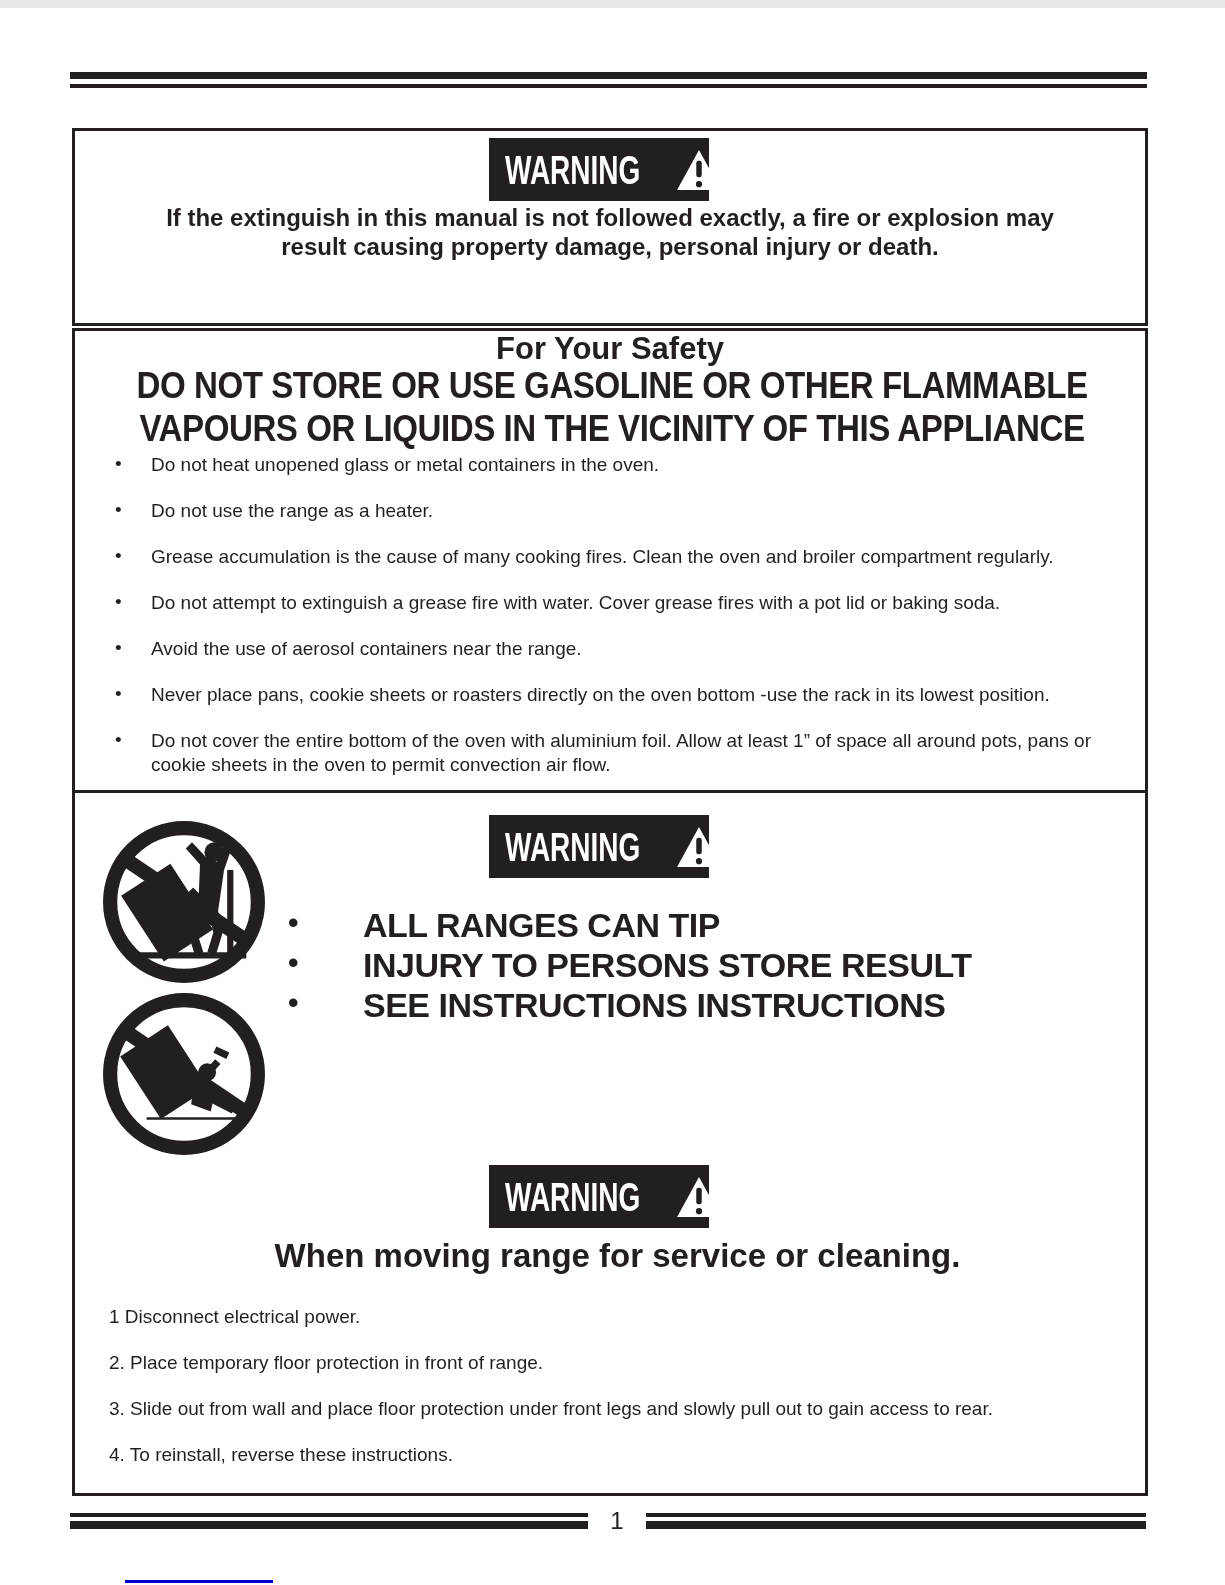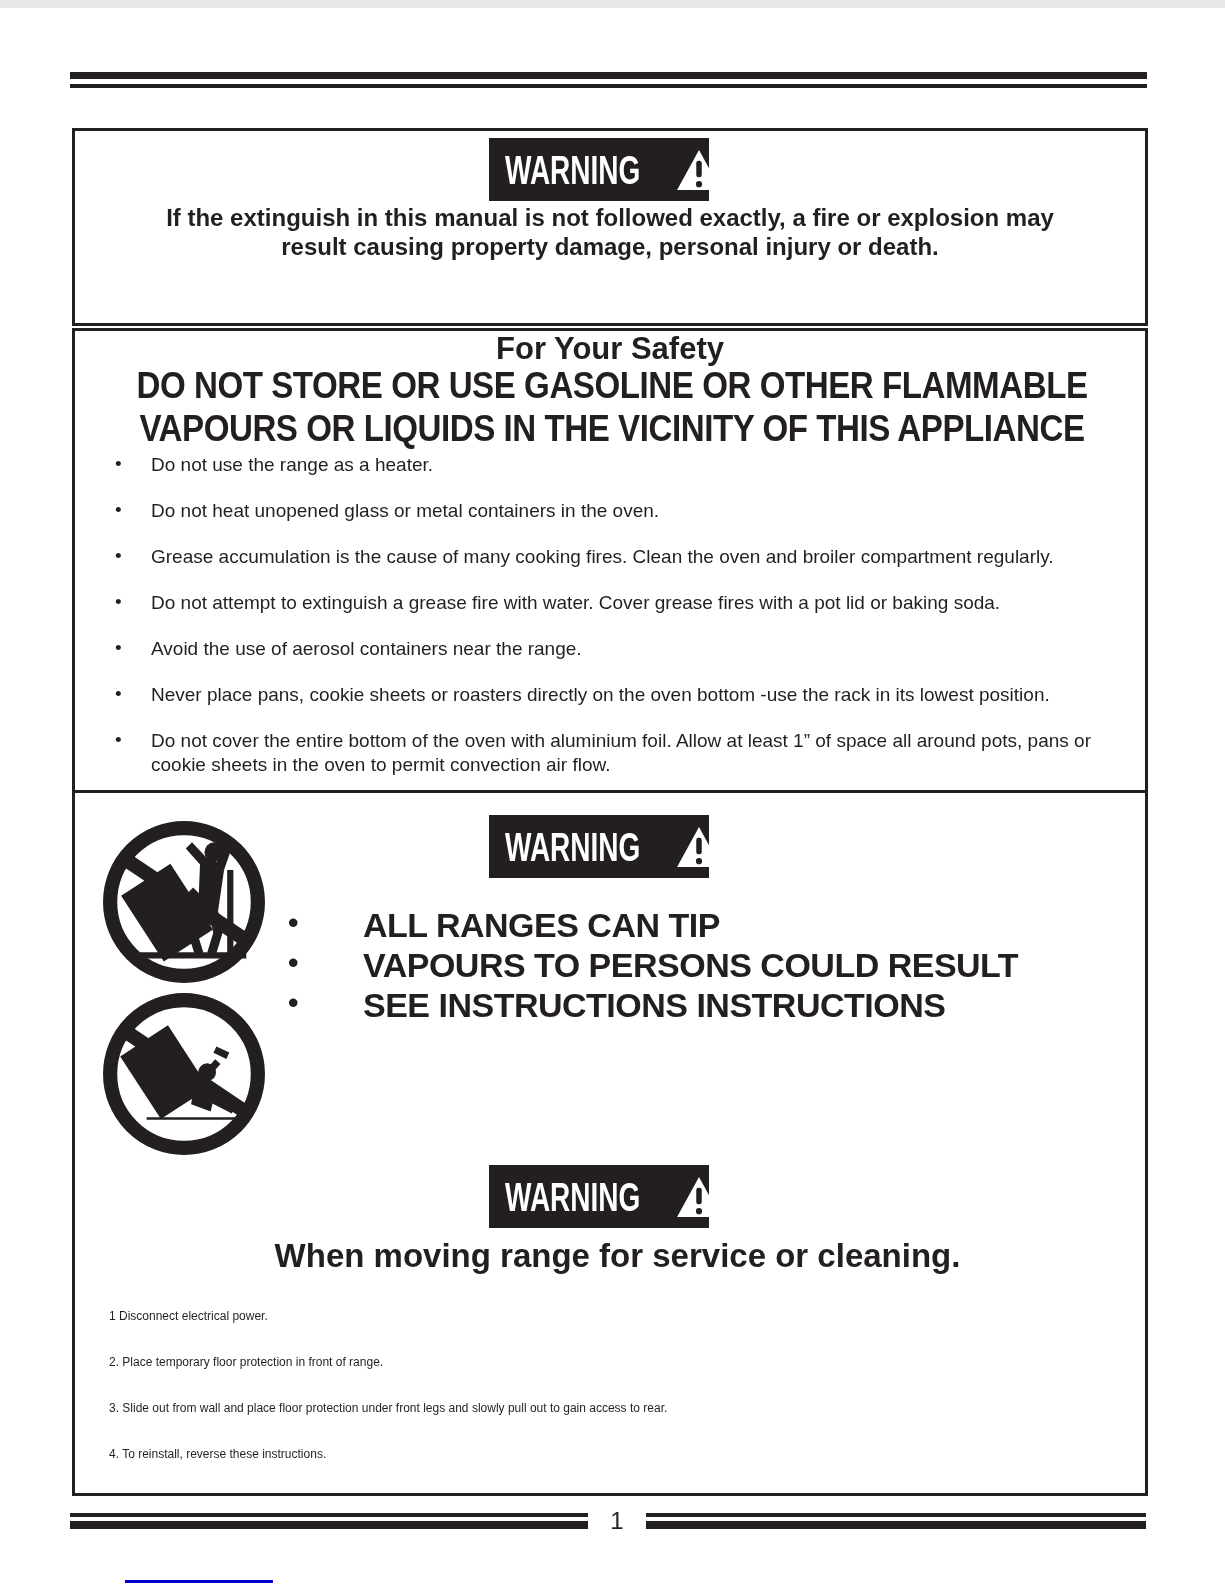--- a/index.html
+++ b/index.html
@@ -45,21 +45,21 @@
   .b2-bullets li::before{content:"\2022";position:absolute;left:0;top:-1px;font-size:19px;}
 
   
   .tip-list{position:absolute;left:213px;top:112px;margin:0;padding:0;list-style:none;
     font-weight:bold;font-size:34px;line-height:40px;letter-spacing:-0.5px;white-space:nowrap;}
   .tip-list li{position:relative;padding-left:75px;}
   .tip-list li::before{content:"\2022";position:absolute;left:0;top:-2px;font-size:30px;}
   .moving-heading{position:absolute;top:444px;left:15px;right:0;text-align:center;
     font-weight:bold;font-size:33px;line-height:38px;}
   .steps{position:absolute;left:34px;top:512px;width:1010px;margin:0;padding:0;list-style:none;
-    font-size:12px;line-height:23px;}
+    font-size:19px;line-height:23px;}
   .steps li{margin-bottom:23px;}
 
   
   .page-num{position:absolute;left:588px;top:1500px;width:58px;text-align:center;
     font-size:24px;line-height:26px;}
   .blue-line{position:absolute;left:125px;top:1572px;width:148px;height:3px;background:#0000cc;}
   .noise{
     position:absolute;left:0;top:1579px;width:1225px;height:5px;
     background:repeating-linear-gradient(90deg,
       #1d1d1d 0 9px,#4a4a4a 9px 11px,#1d1d1d 11px 17px,#6d2040 17px 18px,
@@ -90,22 +90,22 @@
     </div>
   </div>
 
   <div class="box" id="box2">
     <div class="b2-title">For Your Safety</div>
     <div class="b2-heading">
       <div class="hline">DO NOT STORE OR USE GASOLINE OR OTHER FLAMMABLE</div>
       <div class="hline">VAPOURS OR LIQUIDS IN THE VICINITY OF THIS APPLIANCE</div>
     </div>
     <ul class="b2-bullets">
+      <li>Do not heat unopened glass or metal containers in the oven.</li>
       <li>Do not use the range as a heater.</li>
-      <li>Do not heat unopened glass or metal containers in the oven.</li>
       <li>Grease accumulation is the cause of many cooking fires. Clean the oven and broiler compartment regularly.</li>
       <li>Do not attempt to extinguish a grease fire with water. Cover grease fires with a pot lid or baking soda.</li>
       <li>Avoid the use of aerosol containers near the range.</li>
       <li>Never place pans, cookie sheets or roasters directly on the oven bottom -use the rack in its lowest position.</li>
       <li>Do not cover the entire bottom of the oven with aluminium foil. Allow at least 1” of space all around pots, pans or cookie sheets in the oven to permit convection air flow.</li>
     </ul>
   </div>
 
   <div class="box" id="box3">
 
@@ -141,21 +141,21 @@
       <span class="banner-text">WARNING</span>
       <svg class="tri" width="46" height="42" viewBox="0 0 50 46">
         <polygon points="25,1 49,45 1,45" fill="#ffffff"></polygon>
         <rect x="22" y="13" width="6" height="18" rx="2.5" fill="#231f20"></rect>
         <circle cx="25" cy="38.5" r="3.4" fill="#231f20"></circle>
       </svg>
     </div>
 
     <ul class="tip-list">
       <li>ALL RANGES CAN TIP</li>
-      <li>VAPOURS TO PERSONS COULD RESULT</li>
+      <li>INJURY TO PERSONS STORE RESULT</li>
       <li>SEE INSTRUCTIONS INSTRUCTIONS</li>
     </ul>
 
     <div class="banner" style="left:414px;top:372px;">
       <span class="banner-text">WARNING</span>
       <svg class="tri" width="46" height="42" viewBox="0 0 50 46">
         <polygon points="25,1 49,45 1,45" fill="#ffffff"></polygon>
         <rect x="22" y="13" width="6" height="18" rx="2.5" fill="#231f20"></rect>
         <circle cx="25" cy="38.5" r="3.4" fill="#231f20"></circle>
       </svg>

